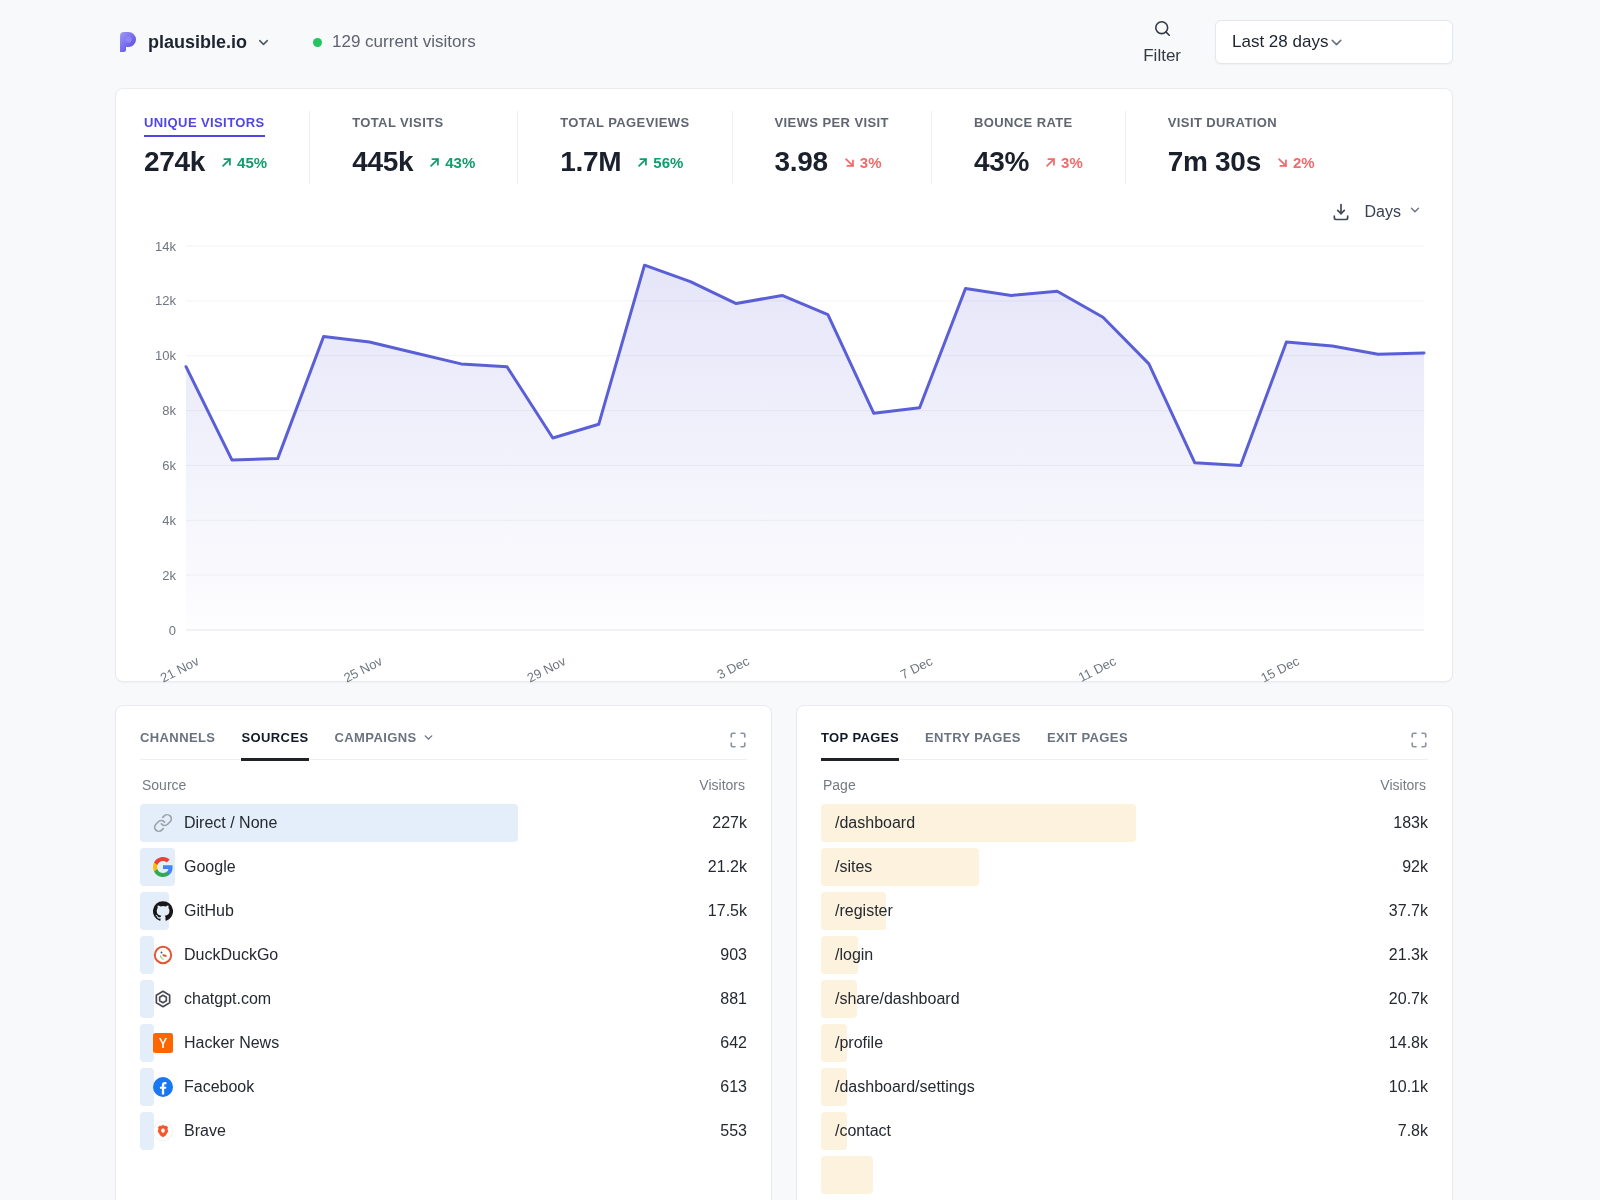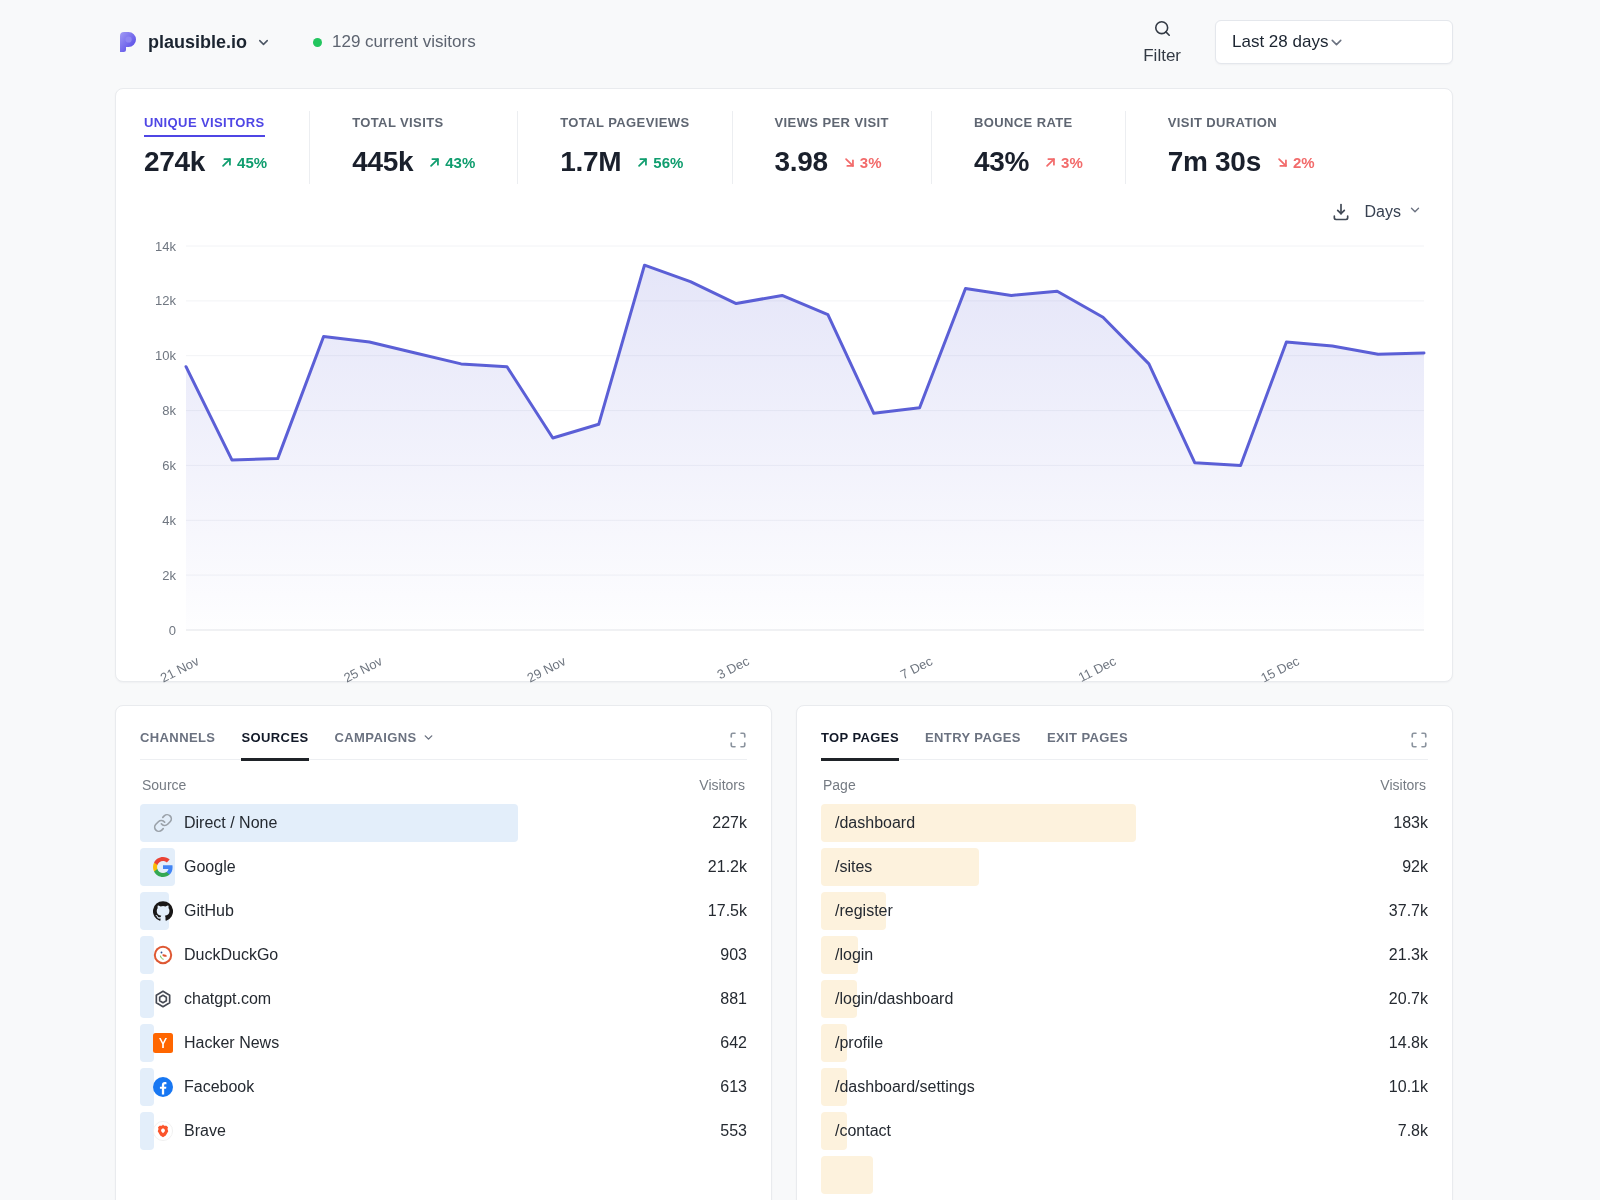--- a/index.html
+++ b/index.html
@@ -426,21 +426,21 @@
           <div class="row">
             <div class="row-main">
               <div class="row-bar" style="background:#fdf2dd;width:6.98%;min-width:26px;"></div>
               <span class="row-label no-icon">/login</span>
             </div>
             <span class="row-value">21.3k</span>
           </div>
           <div class="row">
             <div class="row-main">
               <div class="row-bar" style="background:#fdf2dd;width:6.79%;min-width:26px;"></div>
-              <span class="row-label no-icon">/login/dashboard</span>
+              <span class="row-label no-icon">/share/dashboard</span>
             </div>
             <span class="row-value">20.7k</span>
           </div>
           <div class="row">
             <div class="row-main">
               <div class="row-bar" style="background:#fdf2dd;width:4.85%;min-width:26px;"></div>
               <span class="row-label no-icon">/profile</span>
             </div>
             <span class="row-value">14.8k</span>
           </div>

